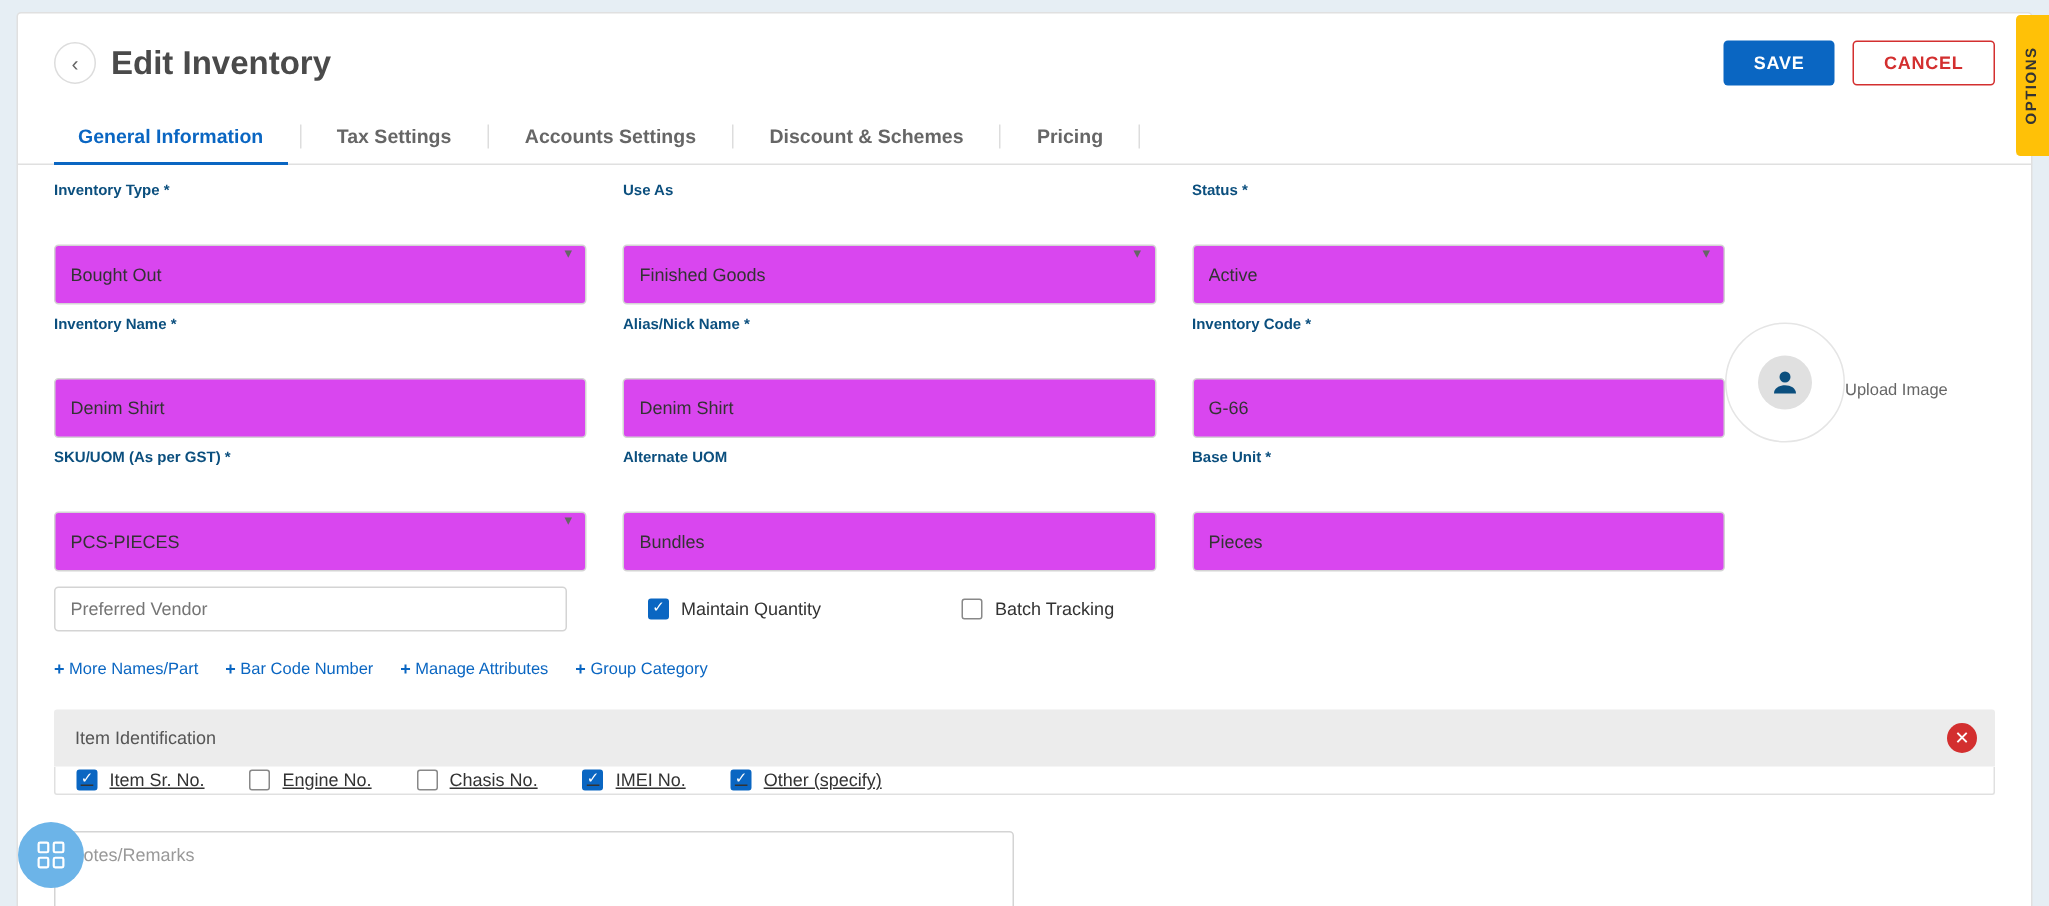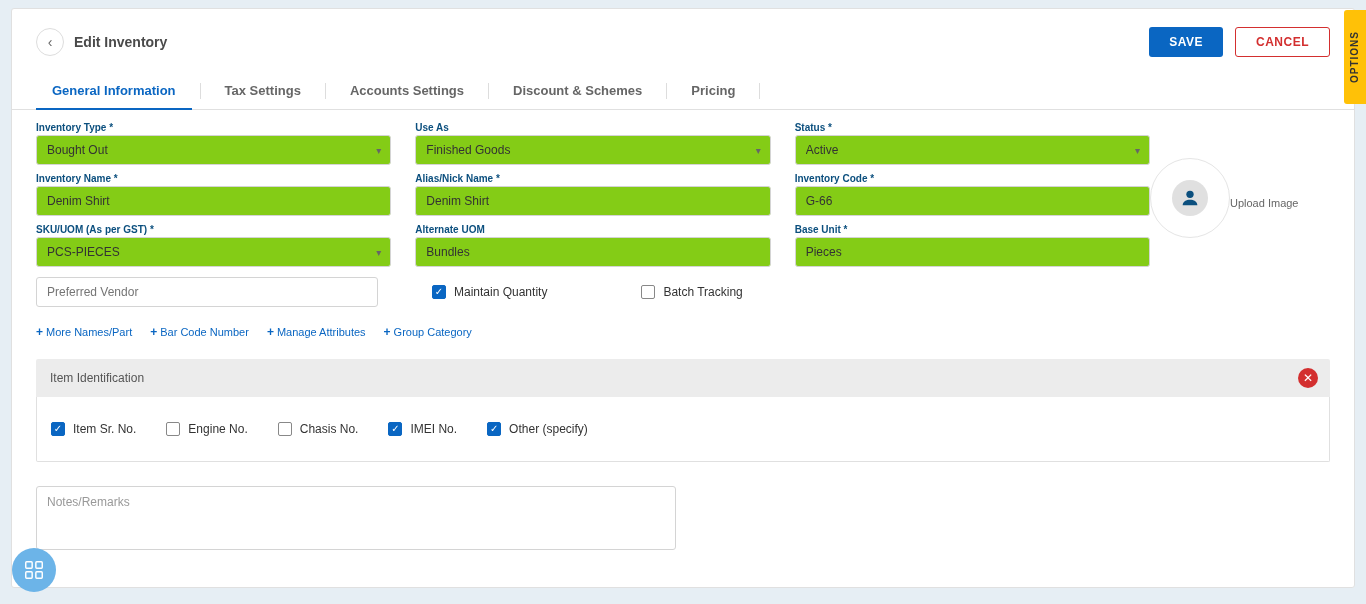--- a/index.html
+++ b/index.html
@@ -2,37 +2,37 @@
 <html><head>
 <meta charset="utf-8">
 <style>
 * { box-sizing: border-box; margin: 0; padding: 0; font-family: Arial, Helvetica, sans-serif; }
 body { background: #e6eef4; font-size: 12px; color: #333; }
 .page-wrap { max-width: 1360px; margin: 0 auto; padding: 0 8px; }
 .card { background: #fff; border: 1px solid #e0e0e0; border-radius: 3px; margin-top: 8px; padding: 0; position: relative; min-height: 580px; }
 .header-row { display: flex; align-items: center; justify-content: space-between; padding: 18px 24px 10px 24px; }
 .title-group { display: flex; align-items: center; gap: 10px; }
 .back-btn { width: 28px; height: 28px; border: 1px solid #ddd; border-radius: 50%; background: #fff; display: flex; align-items: center; justify-content: center; cursor: pointer; color: #666; font-size: 14px; }
-.page-title { font-size: 14px; font-weight: bold; color: #4a4a4a; }
+.page-title { font-size: 22px; font-weight: bold; color: #4a4a4a; }
 .actions { display: flex; gap: 12px; align-items: flex-end; }
 .btn-save { background: #0a66c2; color: #fff; border: none; padding: 8px 20px; border-radius: 3px; font-size: 12px; font-weight: bold; letter-spacing: .5px; cursor: pointer; }
 .btn-cancel { background: #fff; color: #d32f2f; border: 1px solid #d32f2f; padding: 7px 20px; border-radius: 3px; font-size: 12px; font-weight: bold; letter-spacing: .5px; cursor: pointer; }
 
 .tabs { display: flex; border-bottom: 1px solid #e0e0e0; padding: 0 24px; margin-top: 6px; }
 .tab { padding: 10px 16px; font-size: 13px; color: #666; font-weight: 600; cursor: pointer; position: relative; }
 .tab.active { color: #0a66c2; }
 .tab.active::after { content: ""; position: absolute; left: 0; right: 0; bottom: -1px; height: 2px; background: #0a66c2; }
 .tab-sep { width: 1px; background: #ddd; margin: 10px 8px; height: 16px; align-self: center; }
 
 .form-area { display: flex; padding: 12px 24px 0 24px; gap: 0; }
 .columns { display: flex; gap: 24px; flex: 1; }
 .col { flex: 1; display: flex; flex-direction: column; gap: 8px; }
 .field-wrap { display: flex; flex-direction: column; gap: 2px; }
 .field-label { font-size: 10px; color: #0b4f7e; font-weight: 600; }
-.input, .select { width: 100%; height: 30px; border: 1px solid #d4d4d4; border-radius: 3px; padding: 0 10px; font-size: 12px; color: #333; background: #84cc16; }
+.input, .select { width: 100%; height: 40px; border: 1px solid #d4d4d4; border-radius: 3px; padding: 0 10px; font-size: 12px; color: #333; background: #d946ef; margin-top: 28px; }
 .select-wrap { position: relative; }
 .select-wrap .caret { position: absolute; right: 10px; top: 50%; transform: translateY(-50%); font-size: 10px; color: #666; pointer-events: none; }
 .input::placeholder { color: #999; }
 
 .image-col { width: 180px; display: flex; flex-direction: row; align-items: center; padding-top: 6px; }
 .avatar-circle { width: 80px; height: 80px; border: 1px solid #e5e5e5; border-radius: 50%; display: flex; align-items: center; justify-content: center; }
 .avatar-inner { width: 36px; height: 36px; border-radius: 50%; background: #e0e0e0; display: flex; align-items: center; justify-content: center; }
 .avatar-inner svg { width: 22px; height: 22px; }
 .upload-label { margin-top: 10px; font-size: 11px; color: #666; }
 
@@ -41,21 +41,21 @@
 .chk-row { display: flex; align-items: center; gap: 8px; font-size: 12px; color: #333; }
 .chkbox { width: 14px; height: 14px; border: 1.5px solid #888; border-radius: 2px; display: inline-flex; align-items: center; justify-content: center; cursor: pointer; background:#fff; }
 .chkbox.checked { background: #0a66c2; border-color: #0a66c2; }
 .chkbox.checked::after { content: "✓"; color: #fff; font-size: 10px; line-height: 1; }
 
 .links-row { display: flex; gap: 18px; padding: 18px 24px 10px 24px; }
 .link { color: #0a66c2; font-size: 11px; cursor: pointer; display: flex; align-items: center; gap: 3px; }
 .link .plus { font-weight: bold; font-size: 12px; }
 
 .section-header { background: #ececec; padding: 12px 14px; margin: 10px 24px 0 24px; font-size: 12px; font-weight: 400; color: #555; position: relative; border-top-left-radius: 2px; border-top-right-radius: 2px; }
-.section-body { border: 1px solid #e0e0e0; border-top: none; margin: 0 24px; padding: 25px 14px; display: flex; gap: 30px; align-items: center; flex-wrap: wrap; border-bottom-left-radius: 2px; border-bottom-right-radius: 2px; }
+.section-body { border: 1px solid #e0e0e0; border-top: none; margin: 0 24px; padding: 2px 14px; display: flex; gap: 30px; align-items: center; flex-wrap: wrap; border-bottom-left-radius: 2px; border-bottom-right-radius: 2px; text-decoration: underline; }
 .close-badge { position: absolute; right: 12px; top: 50%; transform: translateY(-50%); width: 20px; height: 20px; border-radius: 50%; background: #d32f2f; color: #fff; display: flex; align-items: center; justify-content: center; font-size: 12px; cursor: pointer; }
 .specify-input { width: 200px; height: 30px; border: 1px solid #d4d4d4; border-radius: 3px; padding: 0 10px; font-size: 12px; }
 .specify-input::placeholder { color: #999; }
 
 .notes { margin: 24px 24px 0 24px; width: 640px; height: 64px; border: 1px solid #d4d4d4; border-radius: 3px; padding: 8px 10px; font-size: 12px; resize: none; }
 .notes::placeholder { color: #999; }
 
 .options-tab { position: fixed; right: 0; top: 10px; width: 22px; height: 94px; background: #ffc107; display: flex; align-items: center; justify-content: center; writing-mode: vertical-rl; transform: rotate(180deg); font-size: 10px; font-weight: bold; letter-spacing: 1px; color: #333; cursor: pointer; border-top-right-radius: 3px; border-bottom-right-radius: 3px; }
 
 .grid-fab { position: fixed; left: 12px; bottom: 12px; width: 44px; height: 44px; border-radius: 50%; background: #6cb4e8; display: flex; align-items: center; justify-content: center; cursor: pointer; }

